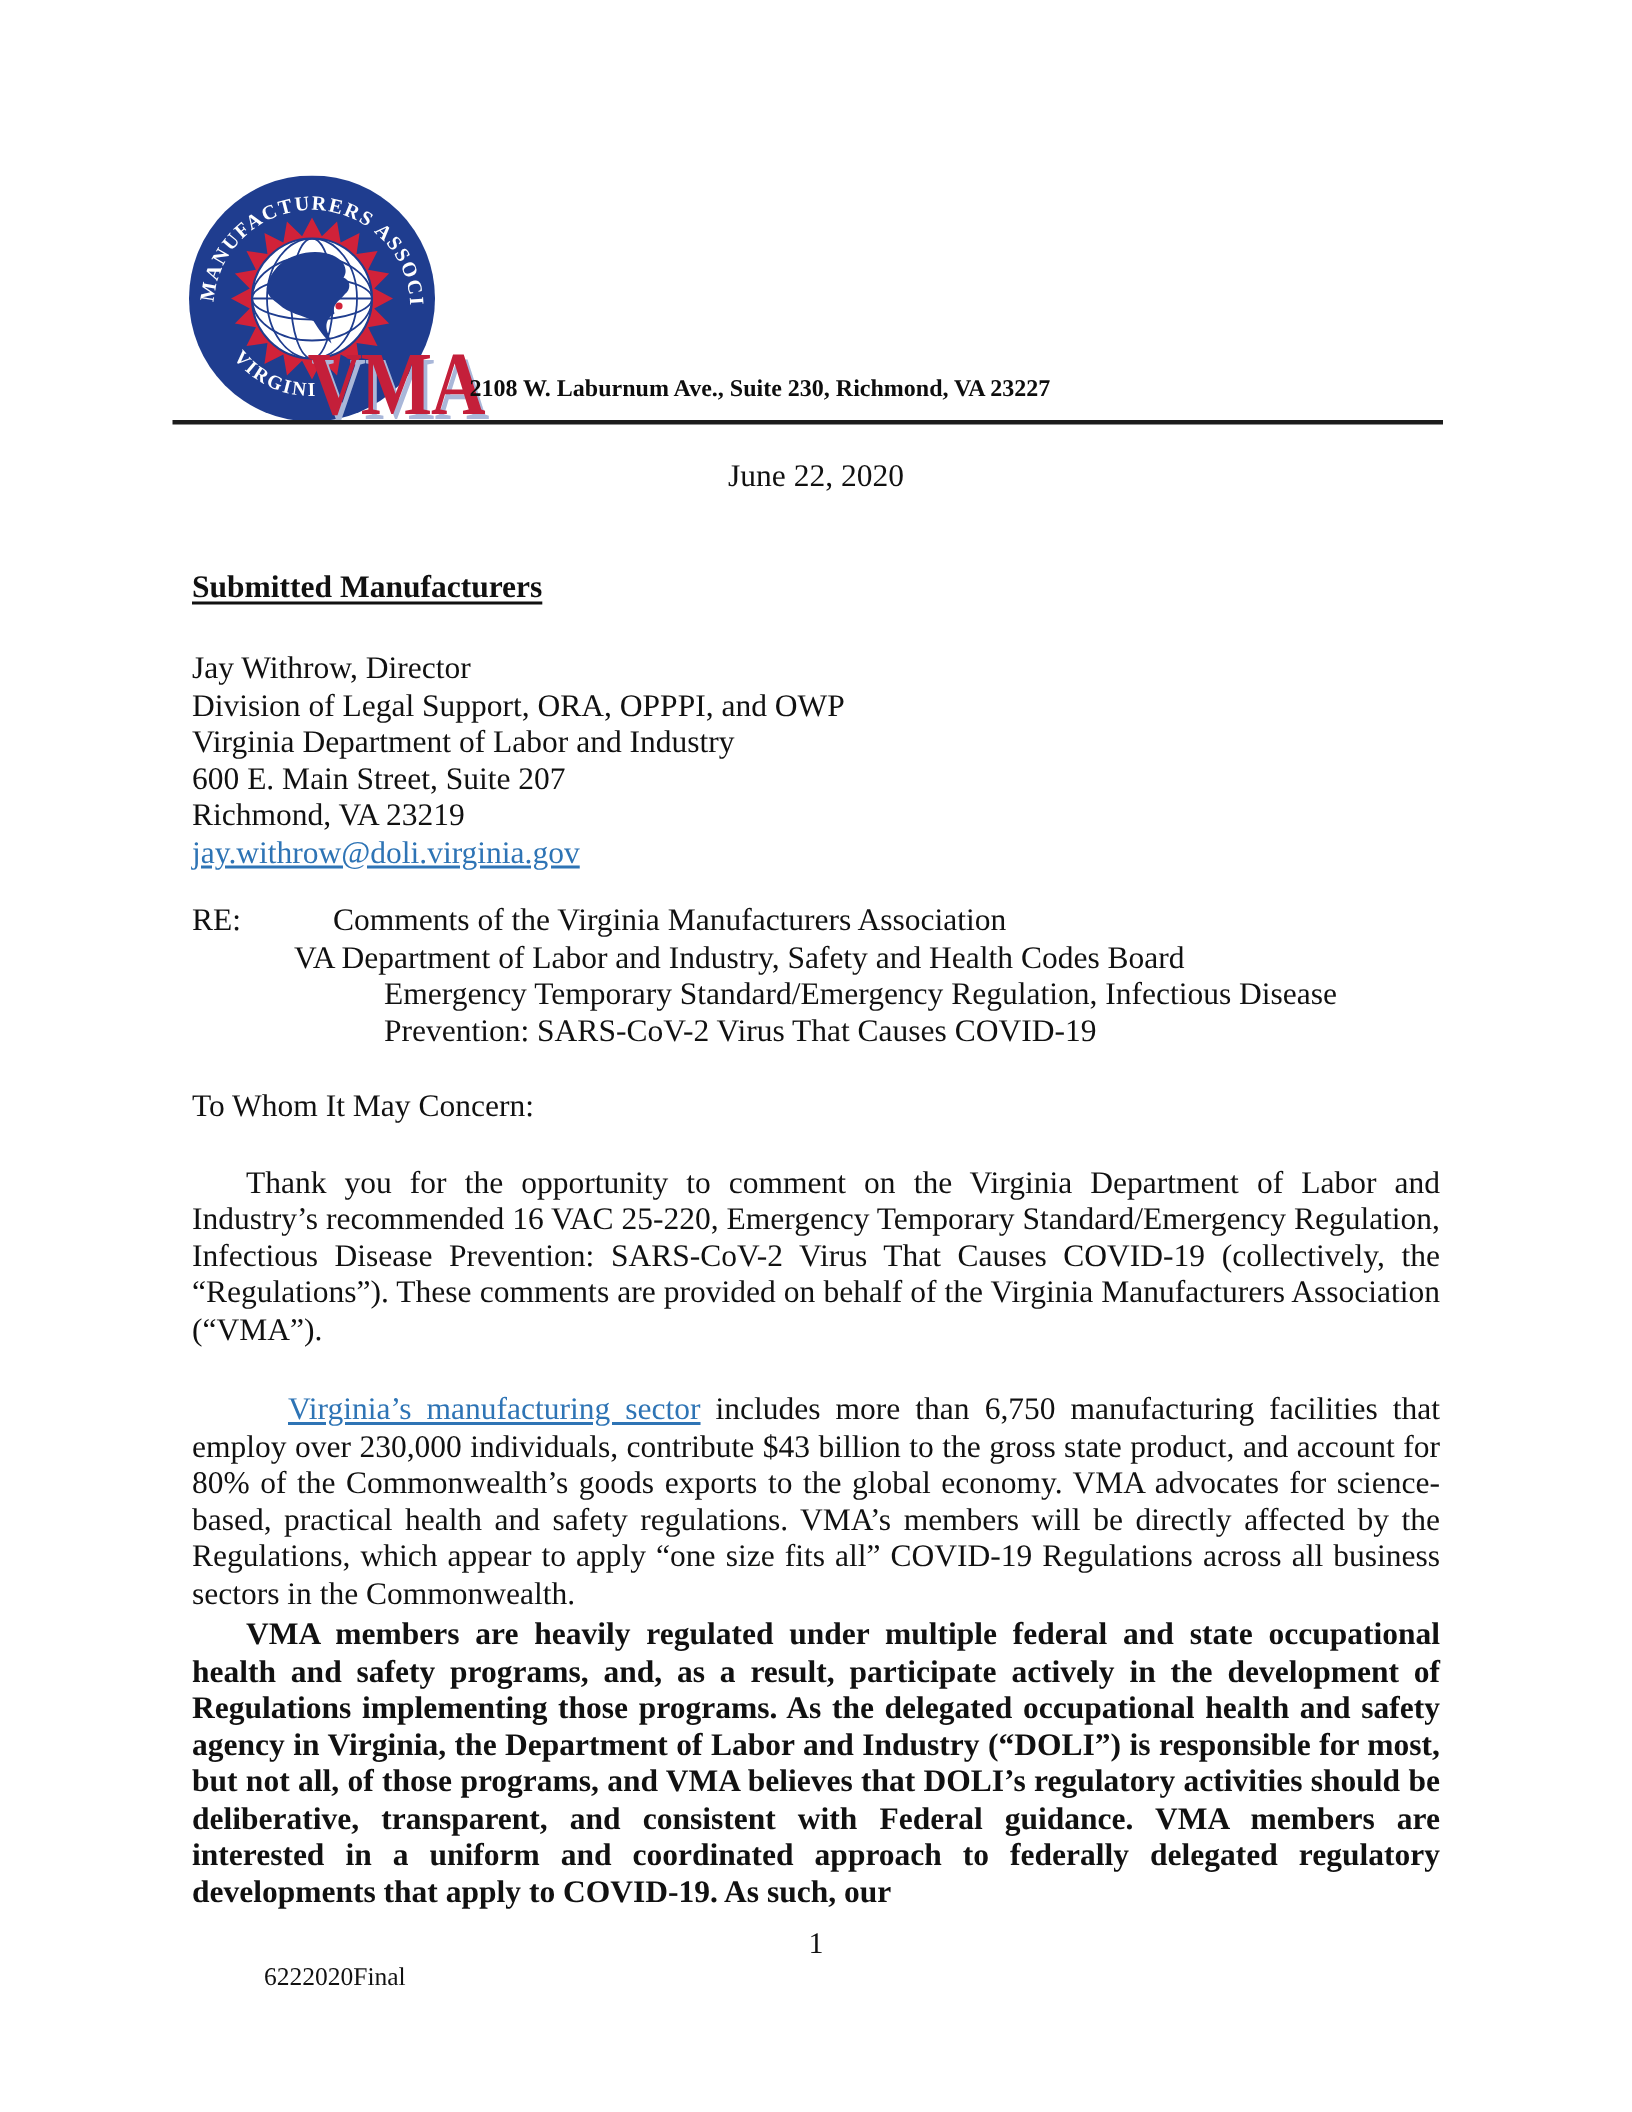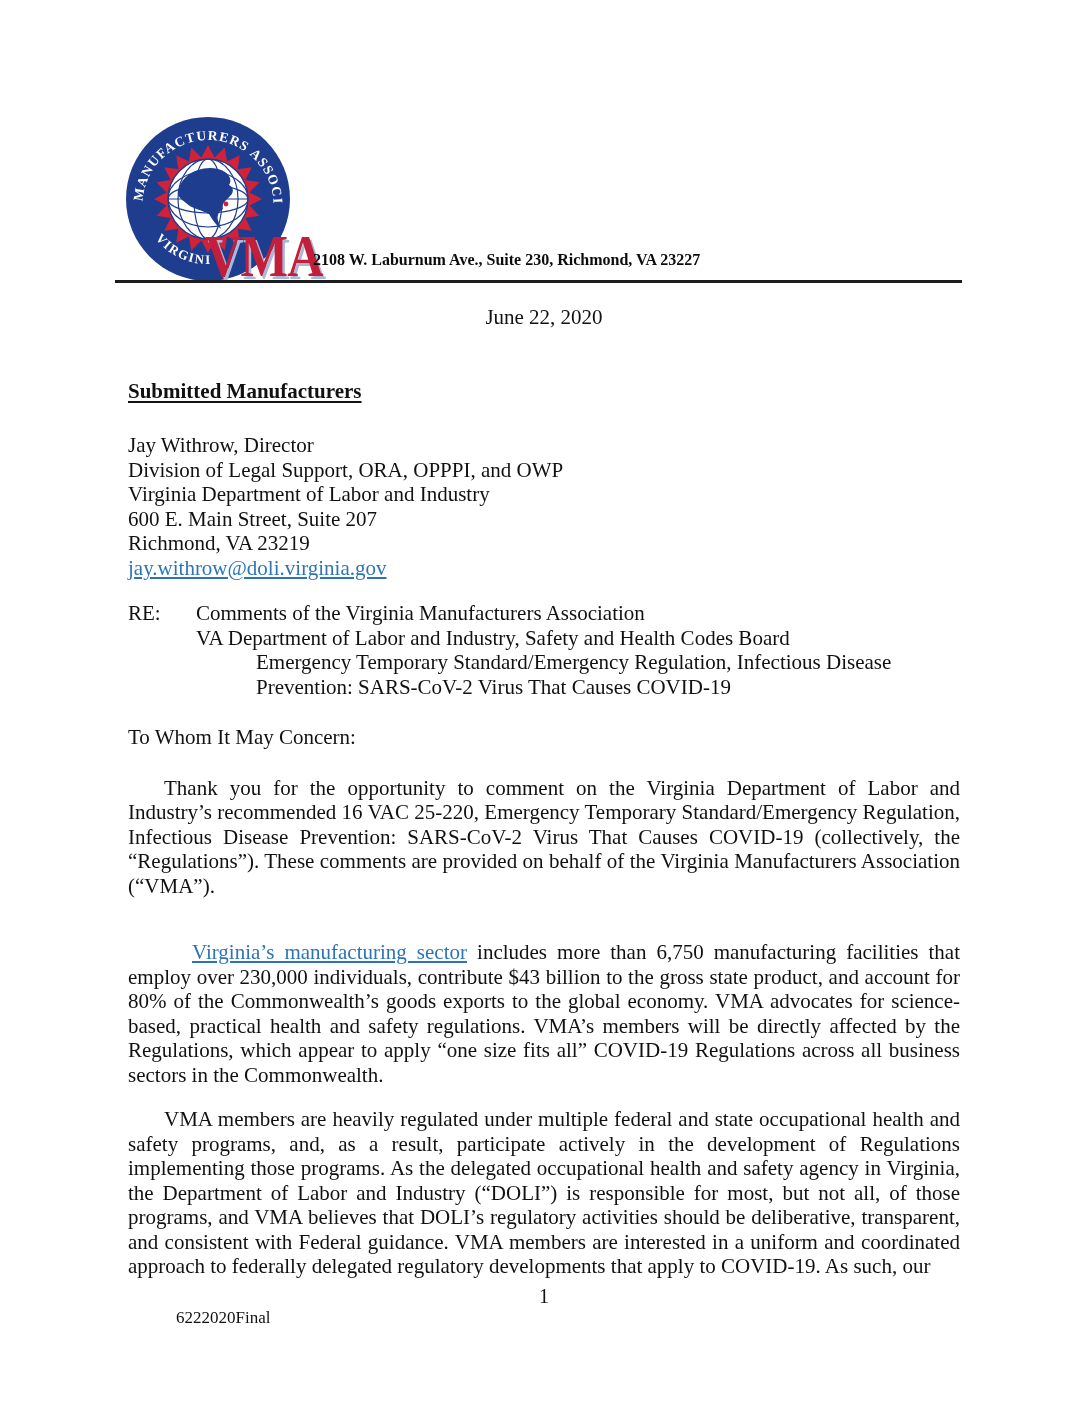--- a/index.html
+++ b/index.html
@@ -36,29 +36,29 @@
   .body-col { position:absolute; left:128px; top:305px; width:832px; }
   .body-col > * { margin:0; }
   .date-line { margin-top:0;text-align:center; }
   .submitted {
     margin-top:49px; font-weight:bold;
     text-decoration:underline; text-decoration-thickness:2px; text-underline-offset:3px;
   }
   .recipient { margin-top:30px; }
   .doc-link { color:#2e74b5; text-decoration:underline; cursor:pointer; }
   .re-block { margin-top:21px; }
-  .re-row { display:flex; }
+  .re-row { display:flex;gap:26px; }
   .re-label { width:68px; flex:0 0 68px; }
   .re-indent-1 { padding-left:68px; }
   .re-indent-2 { padding-left:128px; }
   .salutation { margin-top:26px; }
   .para { text-align:justify; }
   .p1 { margin-top:26px; text-indent:36px; }
-  .p2 { margin-top:42px; text-indent:64px; }
-  .p3 { margin-top:20px; text-indent:36px; }
+  .p2 { margin-top:29px; text-indent:64px; }
+  .p3 { margin-top:3px; text-indent:36px;font-weight:bold; }
   
   .page-number {
     position:absolute; left:0; top:1284px; width:1088px;
     text-align:center; font-size:20px; line-height:24px;
   }
   .doc-id {
     position:absolute; left:128px; top:1308px;
     font-size:17px; line-height:20px;margin-left:48px;
   }
   

